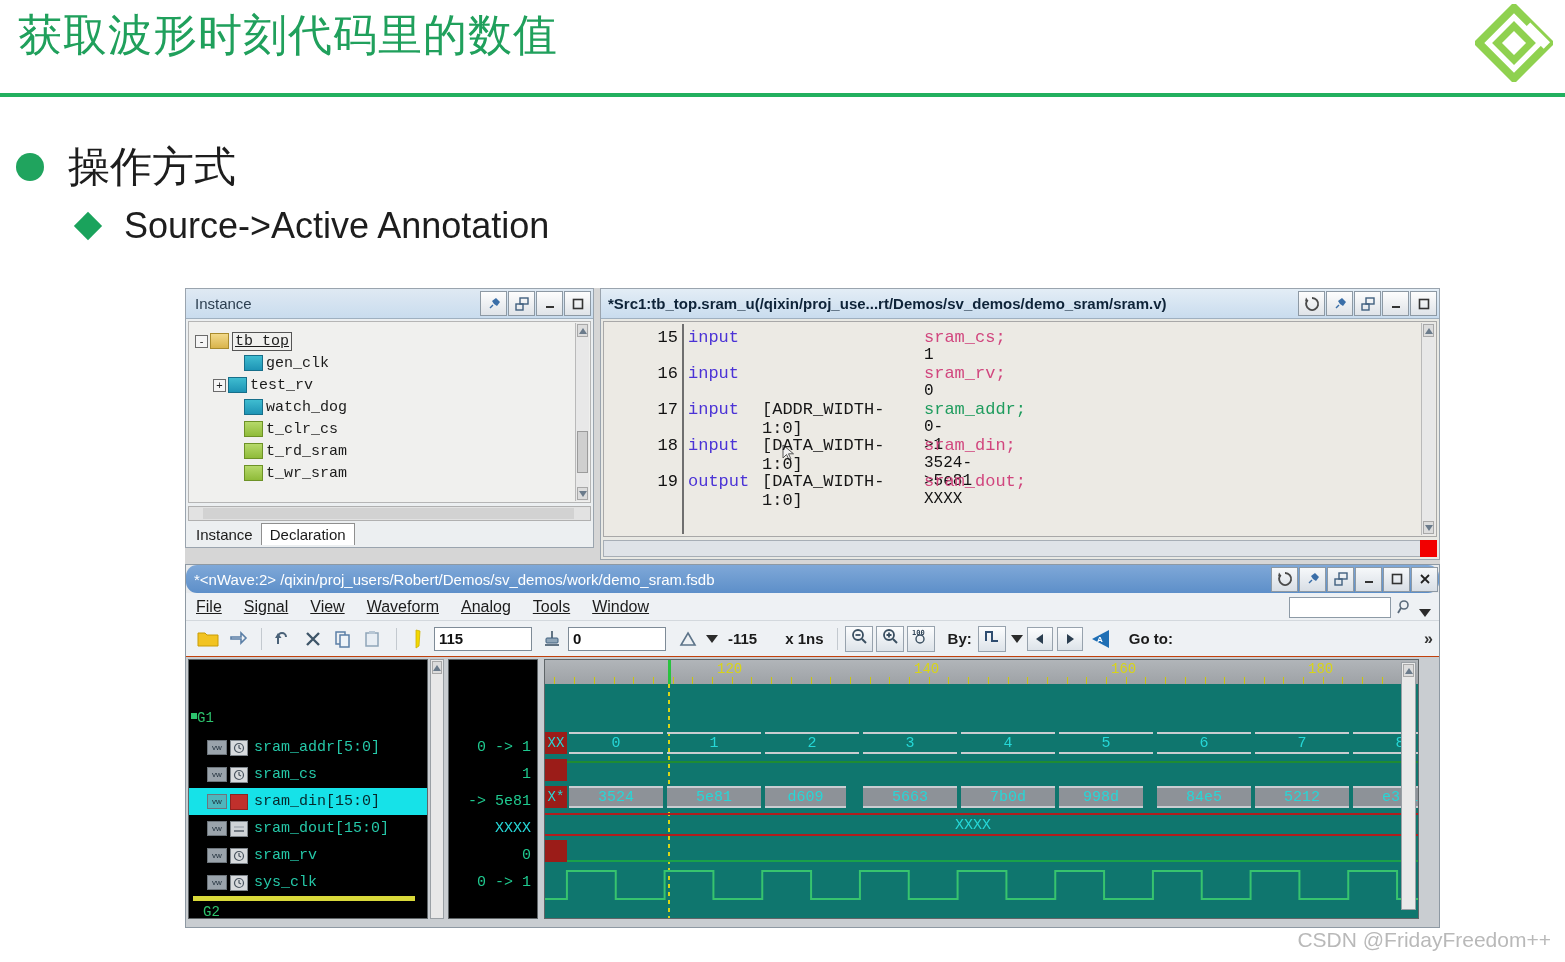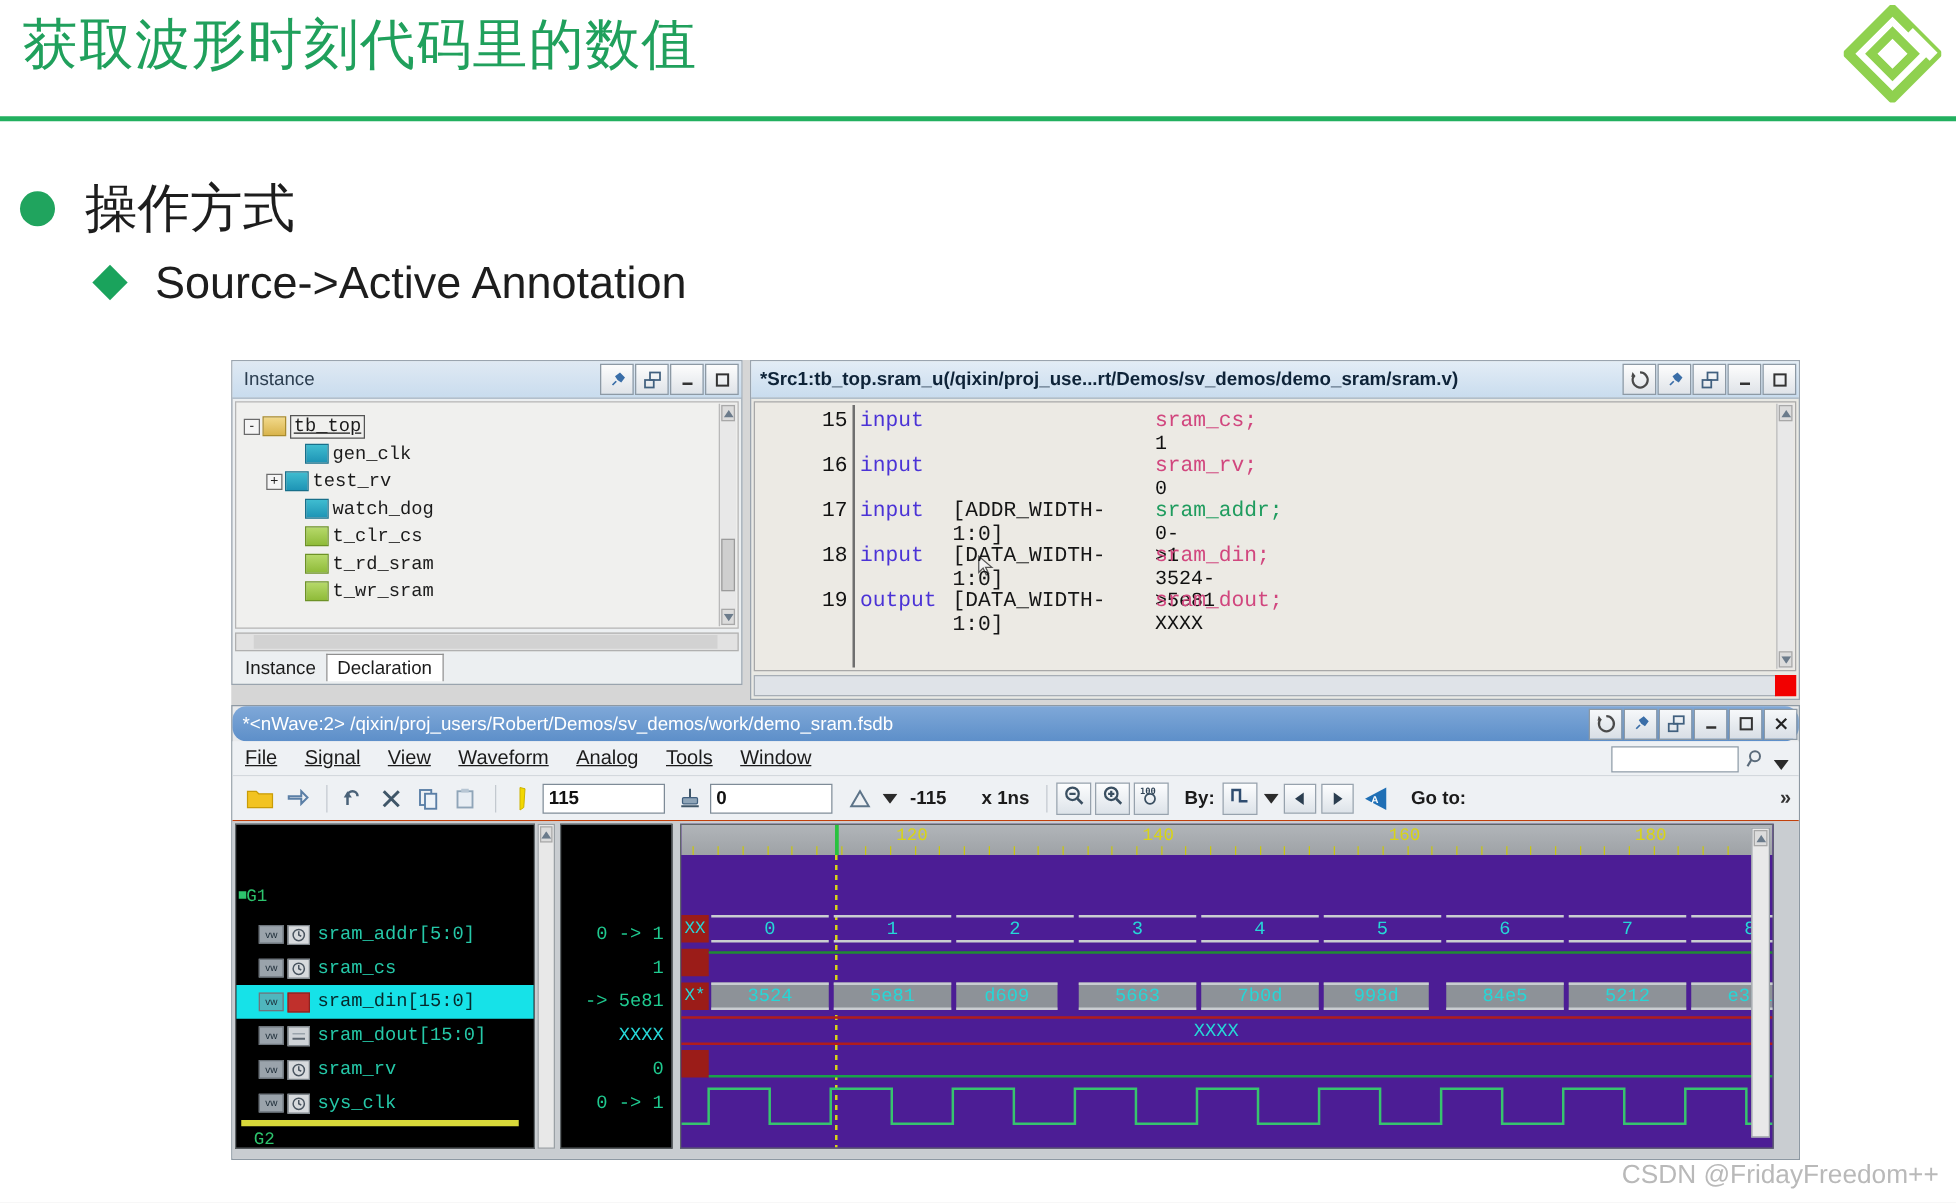--- a/index.html
+++ b/index.html
@@ -221,21 +221,21 @@
   }
   .valrow {
     position: absolute; right: 6px; height: 27px; display: flex; align-items: center;
     justify-content: flex-end; font-family: "Liberation Mono", monospace;
     font-size: 15px; color: #1fc98f; white-space: nowrap;
   }
   .valrow.cyan { color: #26d7d7; }
 
   .wf-pane {
     position: absolute; left: 358px; top: 2px; right: 20px; bottom: 8px;
-    background: #4c1d95; border: 1px solid #5f6568; overflow: hidden;
+    background: #0f766e; border: 1px solid #5f6568; overflow: hidden;
   }
   .ruler {
     position: absolute; left: 0; top: 0; right: 0; height: 24px;
     background: linear-gradient(#b1b5b9,#9ea2a6);
   }
   .rtick { position: absolute; bottom: 0; width: 1px; background: #c9c60f; }
   .rlab {
     position: absolute; top: 1px; font-family: "Liberation Mono", monospace;
     font-size: 14px; color: #d8d417; white-space: nowrap;
   }

